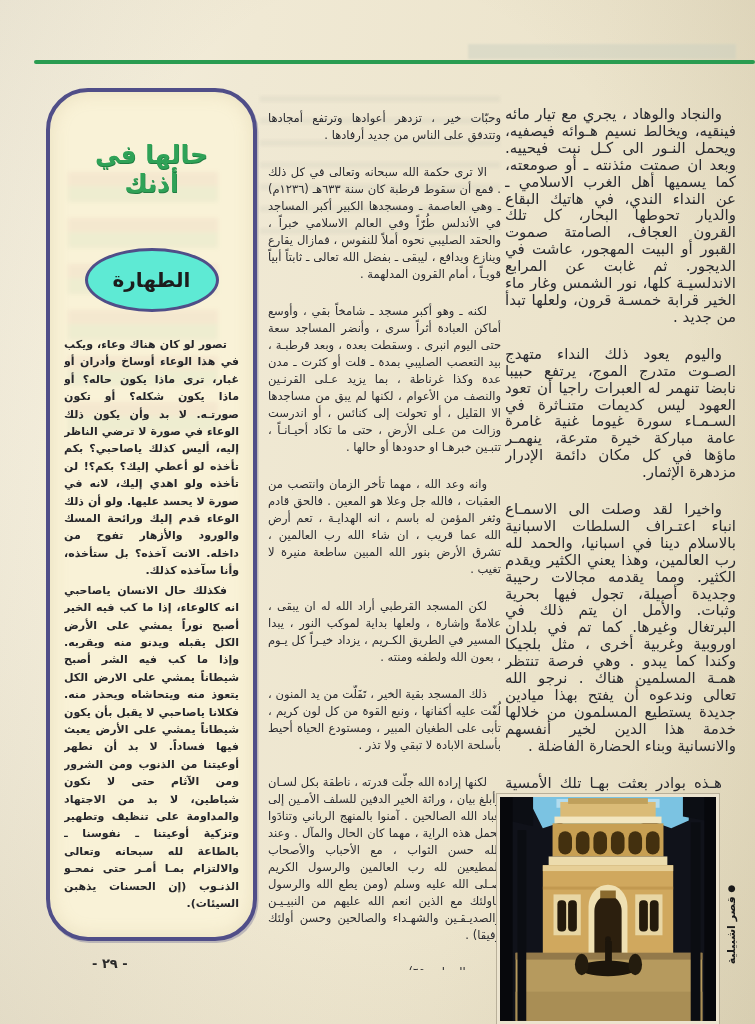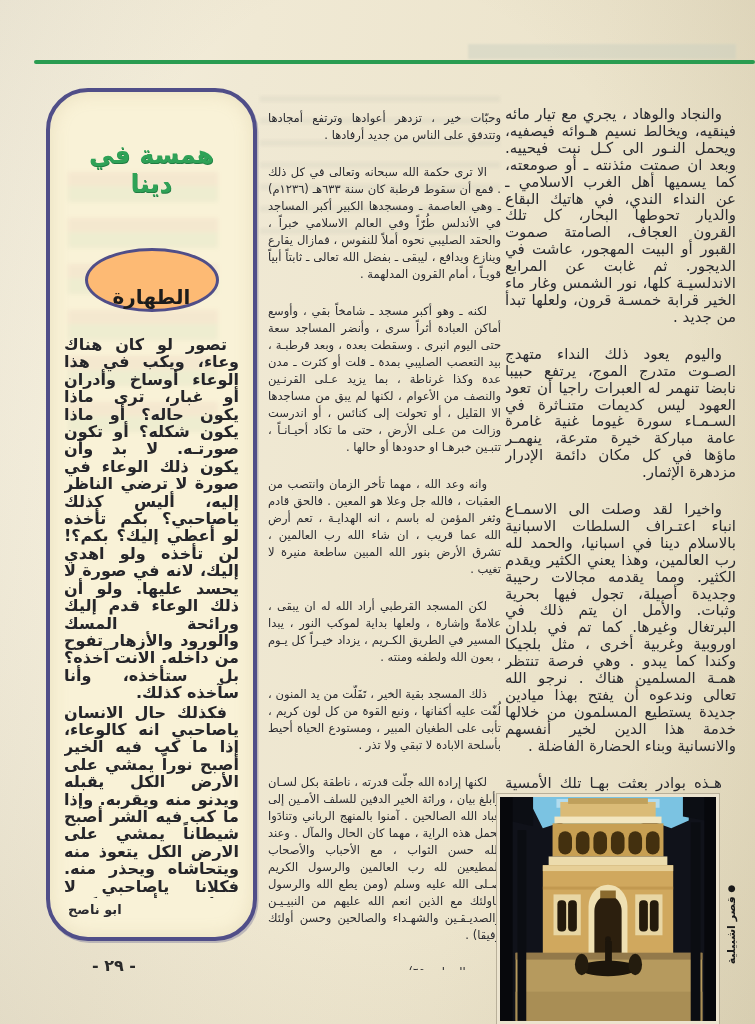--- a/index.html
+++ b/index.html
@@ -41,37 +41,37 @@
   }
   .whisper-title {
     position:relative;
     color:#2fa257; font-size:25px; font-weight:bold; text-align:center;
     margin-top:32px; letter-spacing:1px;
     text-shadow:0.5px 0.5px 0 #1f7b41;
   }
   .purity-badge {
     position:relative;
     width:134px; height:64px; margin:50px auto 24px;
-    background:#fdba74; border:3px solid #504e88; border-radius:50%;
-    display:flex; align-items:flex-end; justify-content:center; flex:none;
+    background:#5eead4; border:3px solid #504e88; border-radius:50%;
+    display:flex; align-items:center; justify-content:center; flex:none;
   }
   .purity-badge span { font-size:20px; font-weight:bold; color:#1c1c1c; }
   .whisper-text {
     position:relative;
-    direction:rtl; text-align:justify; font-size:16px; font-weight:bold;
+    direction:rtl; text-align:justify; font-size:11px; font-weight:bold;
     line-height:17.4px; color:#26262a; flex:1 1 auto; overflow:hidden;
   }
   .whisper-text p { text-indent:12px; margin-bottom:2px; }
   .whisper-signature {
     direction:rtl; text-align:left; font-weight:bold; font-size:13px;
     padding:4px 4px 8px; flex:none;
   }
   .page-number {
     position:absolute; left:92px; top:956px;
-    font-size:16px; font-weight:bold; color:#2a2a2a; letter-spacing:2px;
+    font-size:13px; font-weight:bold; color:#2a2a2a; letter-spacing:2px;
   }
   
   .col-middle {
     position:absolute; left:268px; top:90px; width:233px; height:880px;
     direction:rtl; text-align:justify; font-size:11.5px; line-height:17px;
     overflow:hidden;
   }
   .col-right {
     position:absolute; left:505px; top:86px; width:231px; height:706px;
     direction:rtl; text-align:justify; font-size:15px; line-height:16.9px;
@@ -104,30 +104,29 @@
 </head>
 <body>
 
 <div class="paper-shade"></div>
 <div class="ghost-strip"></div>
 <div class="ghost-strip2"></div>
 <div class="green-rule"></div>
 
 <aside class="whisper-box">
   <div class="whisper-ghost"></div>
-  <h2 class="whisper-title">همسة في دينا</h2>
+  <h2 class="whisper-title">حالها في أذنك</h2>
   <div class="purity-badge">
     <span>الطهارة</span>
   </div>
   <div class="whisper-text">
 
   <p>تصور لو كان هناك وعاء، ويكب في هذا الوعاء أوساخ وأدران أو غبار، ترى ماذا يكون حاله؟ أو ماذا يكون شكله؟ أو تكون صورتـه. لا بد وأن يكون ذلك الوعاء في صورة لا ترضي الناظر إليه، أليس كذلك ياصاحبي؟ بكم تأخذه لو أعطي إليك؟ بكم؟! لن تأخذه ولو اهدي إليك، لانه في صورة لا يحسد عليها. ولو أن ذلك الوعاء قدم إليك ورائحة المسك والورود والأزهار تفوح من داخله. الانت آخذه؟ بل ستأخذه، وأنا سآخذه كذلك.</p>
       <p>فكذلك حال الانسان ياصاحبي انه كالوعاء، إذا ما كب فيه الخير أصبح نوراً يمشي على الأرض الكل يقبله ويدنو منه ويقربه. وإذا ما كب فيه الشر أصبح شيطاناً يمشي على الارض الكل يتعوذ منه ويتحاشاه ويحذر منه. فكلانا ياصاحبي لا يقبل بأن يكون شيطاناً يمشي على الأرض يعيث فيها فساداً. لا بد أن نطهر أوعيتنا من الذنوب ومن الشرور ومن الآثام حتى لا نكون شياطين، لا بد من الاجتهاد والمداومة على تنظيف وتطهير وتزكية أوعيتنا ـ نفوسنا ـ بالطاعة لله سبحانه وتعالى والالتزام بمـا أمـر حتى نمحـو الذنـوب (إن الحسنات يذهبن السيئات).</p>
     </div>
-  <div class="whisper-signature">ابو ناصح</div>
 </aside>
 
 <div class="page-number">- ٢٩ -</div>
 
 <section class="col-middle">
   <p class="article-intro">وحبّات خير ، تزدهر أعوادها وترتفع أمجادها وتتدفق على الناس من جديد أرفادها .</p>
   <div>
 
   <p>الا ترى حكمة الله سبحانه وتعالى في كل ذلك . فمع أن سقوط قرطبة كان سنة ٦٣٣هـ (١٢٣٦م) ـ وهي العاصمة ـ ومسجدها الكبير أكبر المساجد في الأندلس طُرّاً وفي العالم الاسلامي خبراً ، والحقد الصليبي نحوه أملاً للنفوس ، فمازال يقارع وينازع ويدافع ، ليبقى ـ بفضل الله تعالى ـ ثابتاً أبياً قويـاً ، أمام القرون المدلهمة .</p>
       <p>لكنه ـ وهو أكبر مسجد ـ شامخاً بقي ، وأوسع أماكن العبادة أثراً سرى ، وأنضر المساجد سعة حتى اليوم انبرى . وسقطت بعده ، وبعد قرطبـة ، بيد التعصب الصليبي بمدة ـ قلت أو كثرت ـ مدن عدة وكذا غرناطة ، بما يزيد عـلى القرنـين والنصف من الأعوام ، لكنها لم يبق من مساجدها الا القليل ، أو تحولت إلى كنائس ، أو اندرست وزالت من عـلى الأرض ، حتى ما تكاد أحيـانـاً ، تتبـين خبرهـا او حدودها أو حالها .</p>

